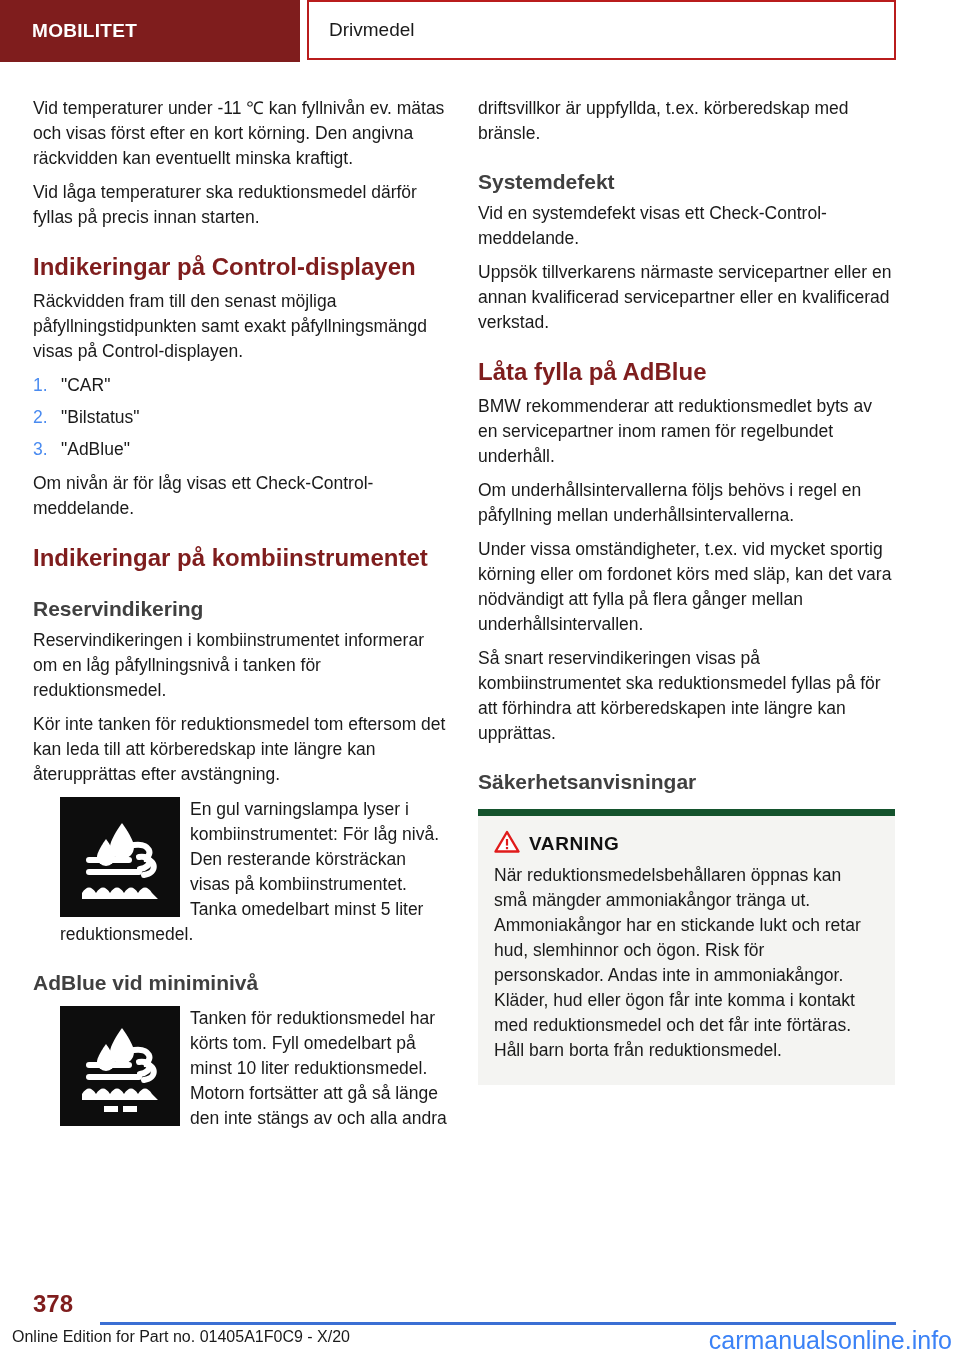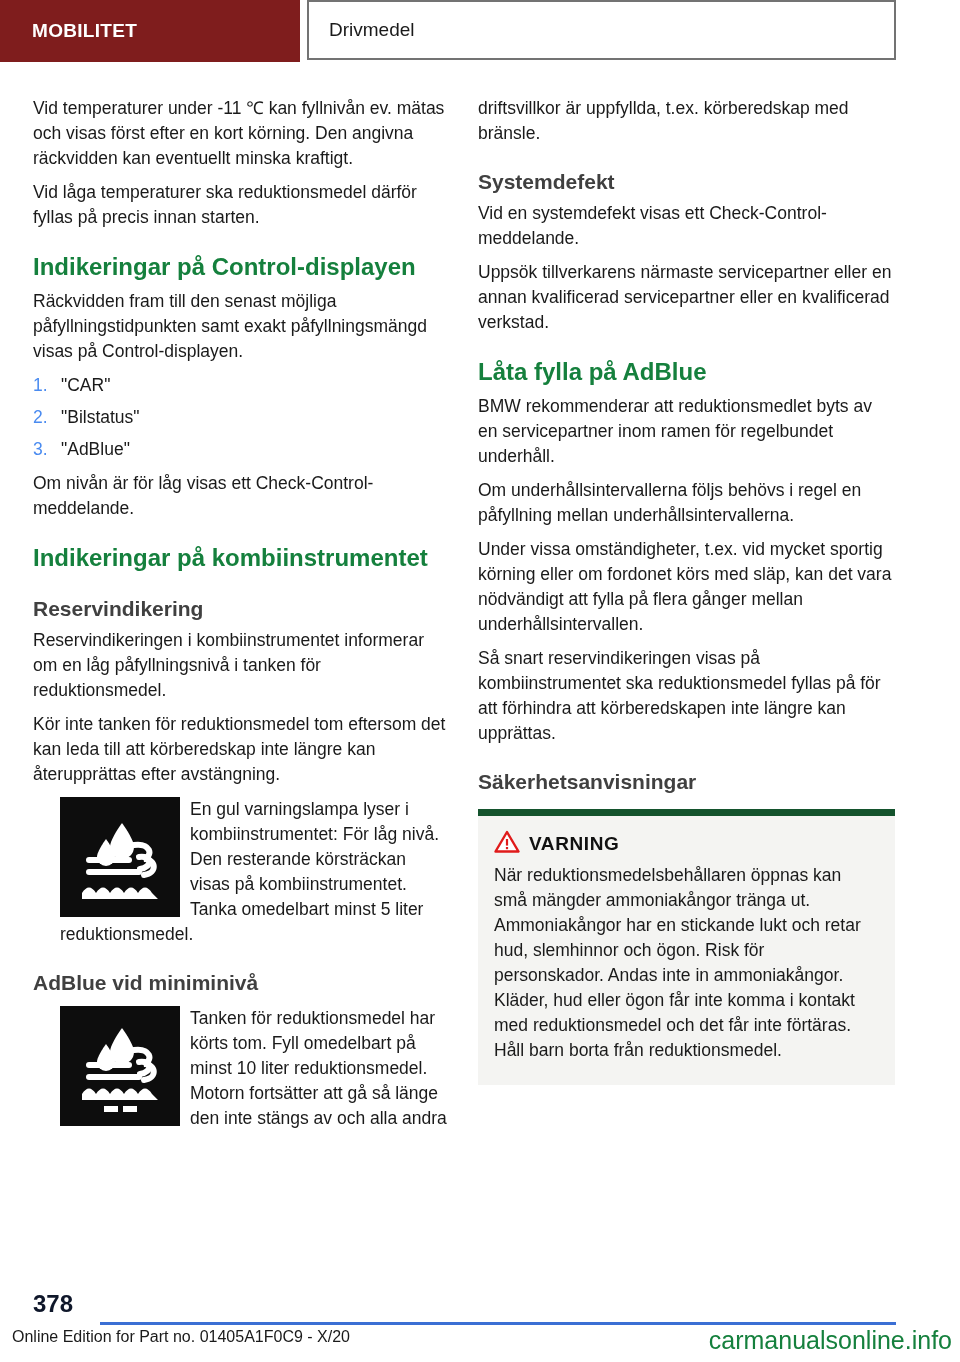--- a/index.html
+++ b/index.html
@@ -37,21 +37,21 @@
     font-size: 19px;
     font-weight: bold;
     letter-spacing: 0.3px;
     margin-left: 32px;
   }
   .header-section {
     position: absolute;
     left: 307px; top: 0;
     width: 589px;
     height: 60px;
-    border: 2px solid #737373;
+    border: 2px solid #b91c1c;
     box-sizing: border-box;
     background: #ffffff;
     display: flex;
     align-items: center;
   }
   .header-section-label {
     font-size: 19px;
     color: #1a1a1a;
     margin-left: 20px;
   }
@@ -76,21 +76,21 @@
     line-height: 25px;
     color: #1a1a1a;
   }
   p.body:last-child { margin-bottom: 0; }
 
   h2.h-main {
     margin: 22px 0 7px 0;
     font-size: 24px;
     line-height: 30px;
     font-weight: bold;
-    color: #15803d;
+    color: #7f1d1d;
   }
 
   h3.h-sub {
     margin: 22px 0 6px 0;
     font-size: 21px;
     line-height: 27px;
     font-weight: bold;
     color: #404040;
   }
 
@@ -166,21 +166,21 @@
     top: 1290px;
     width: 960px;
     height: 72px;
   }
   .pageno {
     position: absolute;
     left: 33px;
     top: 0px;
     font-size: 24px;
     font-weight: bold;
-    color: #0f172a;
+    color: #7f1d1d;
   }
   .footer-rule {
     position: absolute;
     left: 100px;
     top: 32px;
     width: 796px;
     height: 3px;
     background: #3b6fd4;
   }
   .footer-edition {
@@ -189,21 +189,21 @@
     width: 960px;
     text-align: left;
     font-size: 16px;
     color: #1a1a1a;
   }
   .watermark {
     position: absolute;
     right: 8px;
     top: 36px;
     font-size: 25px;
-    color: #15803d;
+    color: #3b82f6;
     letter-spacing: 0px;
   }
 </style>
 </head>
 <body>
 
 <div class="header">
   <div class="header-chapter">
     <span class="header-chapter-label">MOBILITET</span>
   </div>

